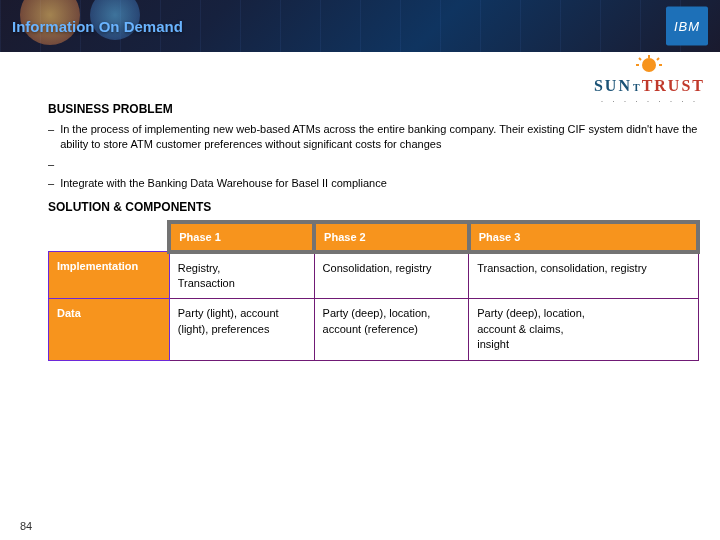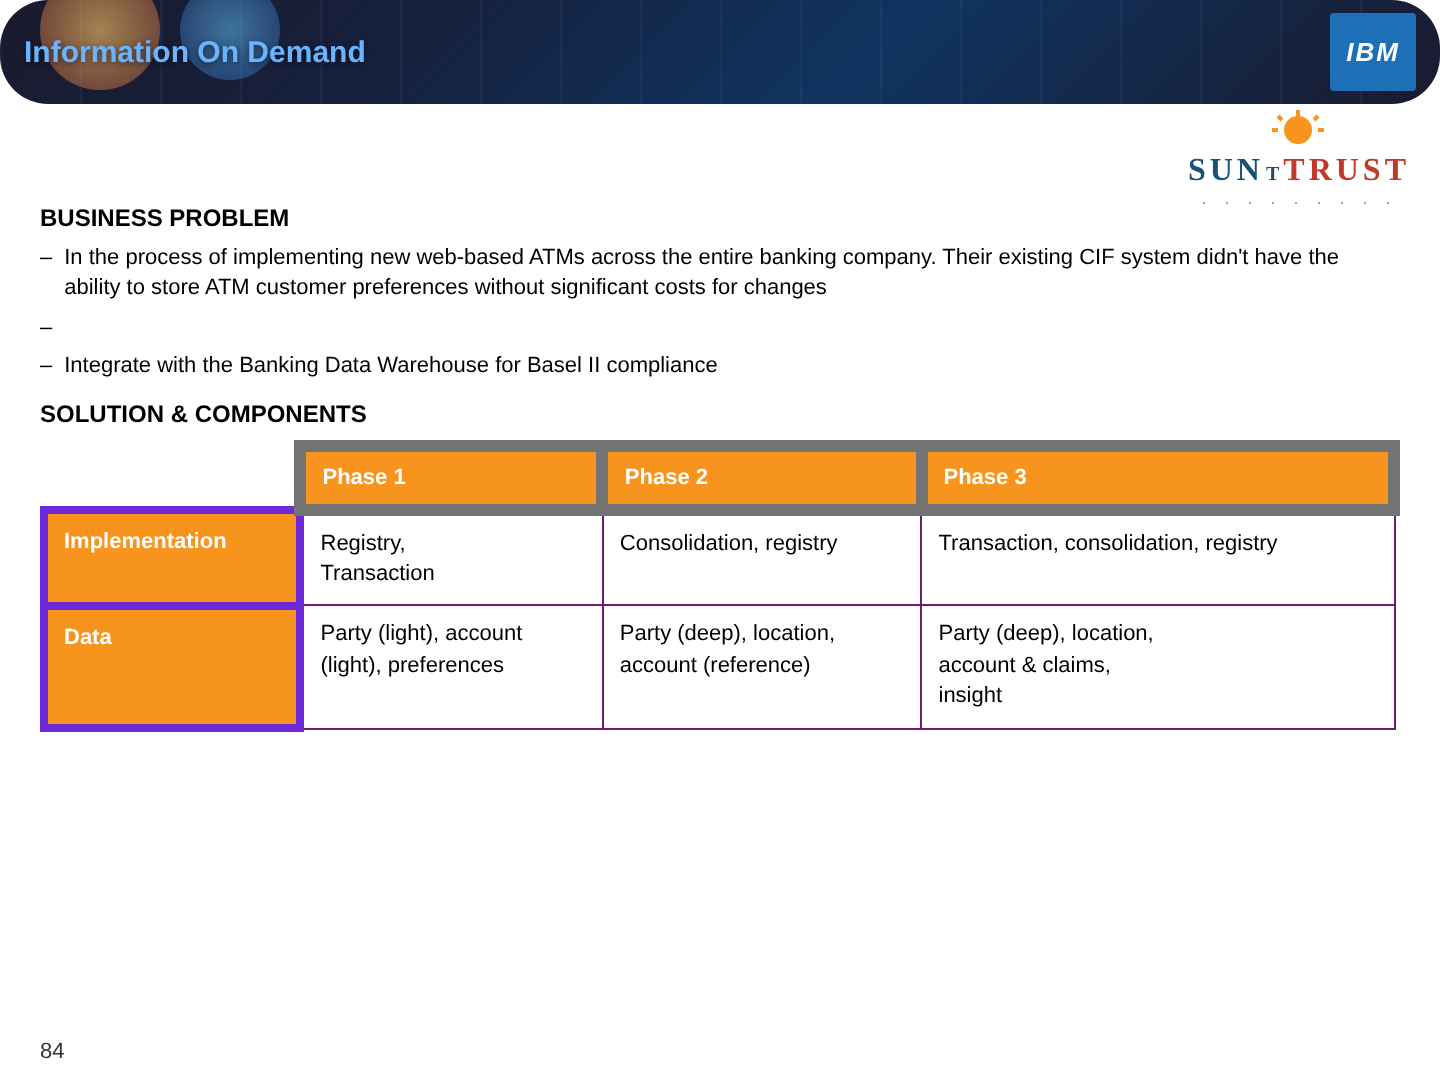--- a/index.html
+++ b/index.html
@@ -15,21 +15,20 @@
 
     
     .header-banner {
       width: 100%;
       height: 52px;
       background: linear-gradient(135deg, #1a1a2e 0%, #16213e 30%, #0f3460 60%, #1a1a2e 100%);
       position: relative;
       display: flex;
       align-items: center;
       overflow: hidden;
-      border-radius: 24px;
     }
     .header-banner::before {
       content: '';
       position: absolute;
       left: 0; top: 0; right: 0; bottom: 0;
       background: repeating-linear-gradient(
         90deg,
         rgba(100,150,255,0.08) 0px,
         rgba(100,150,255,0.08) 1px,
         transparent 1px,
@@ -49,21 +48,21 @@
     }
     .ibm-logo {
       position: absolute;
       right: 12px;
       top: 50%;
       transform: translateY(-50%);
       z-index: 1;
       background: #1d70b8;
       color: #fff;
       font-size: 13px;
-      font-weight: bold;
+      font-weight: normal;
       font-style: italic;
       padding: 12px 8px;
       letter-spacing: 1px;
       border-radius: 2px;
     }
     
     .header-circles {
       position: absolute;
       left: 0; top: 0;
       width: 300px;
@@ -96,20 +95,21 @@
     .suntrust-logo {
       display: flex;
       flex-direction: column;
       align-items: center;
     }
 
     
     .main-content {
       padding: 8px 20px 8px 20px;
       margin-top: 42px;
+      margin-left: 28px;
     }
 
     .section-title {
       font-size: 12px;
       font-weight: bold;
       color: #000;
       margin-bottom: 6px;
     }
 
     .bullet-list {
@@ -143,37 +143,37 @@
       width: 100%;
       border-collapse: collapse;
       font-size: 11px;
     }
     .components-table th {
       background: #f7941d;
       color: #fff;
       font-weight: bold;
       padding: 7px 8px;
       text-align: left;
-      border: 6px solid #737373;
+      border: 4px solid #737373;
     }
     .components-table th:first-child {
       background: transparent;
       border: none;
     }
     .components-table td {
       padding: 7px 8px;
       border: 1px solid #701a75;
       vertical-align: top;
       line-height: 1.4;
     }
     .components-table tr td:first-child {
       background: #f7941d;
       color: #fff;
       font-weight: bold;
-      border: 4px solid #6d28d9;
+      border: 1px solid #6d28d9;
     }
     .components-table tr:nth-child(even) td:not(:first-child) {
       background: #fff;
     }
     .components-table tr:nth-child(odd) td:not(:first-child) {
       background: #fff;
     }
 
     
     .page-number {

